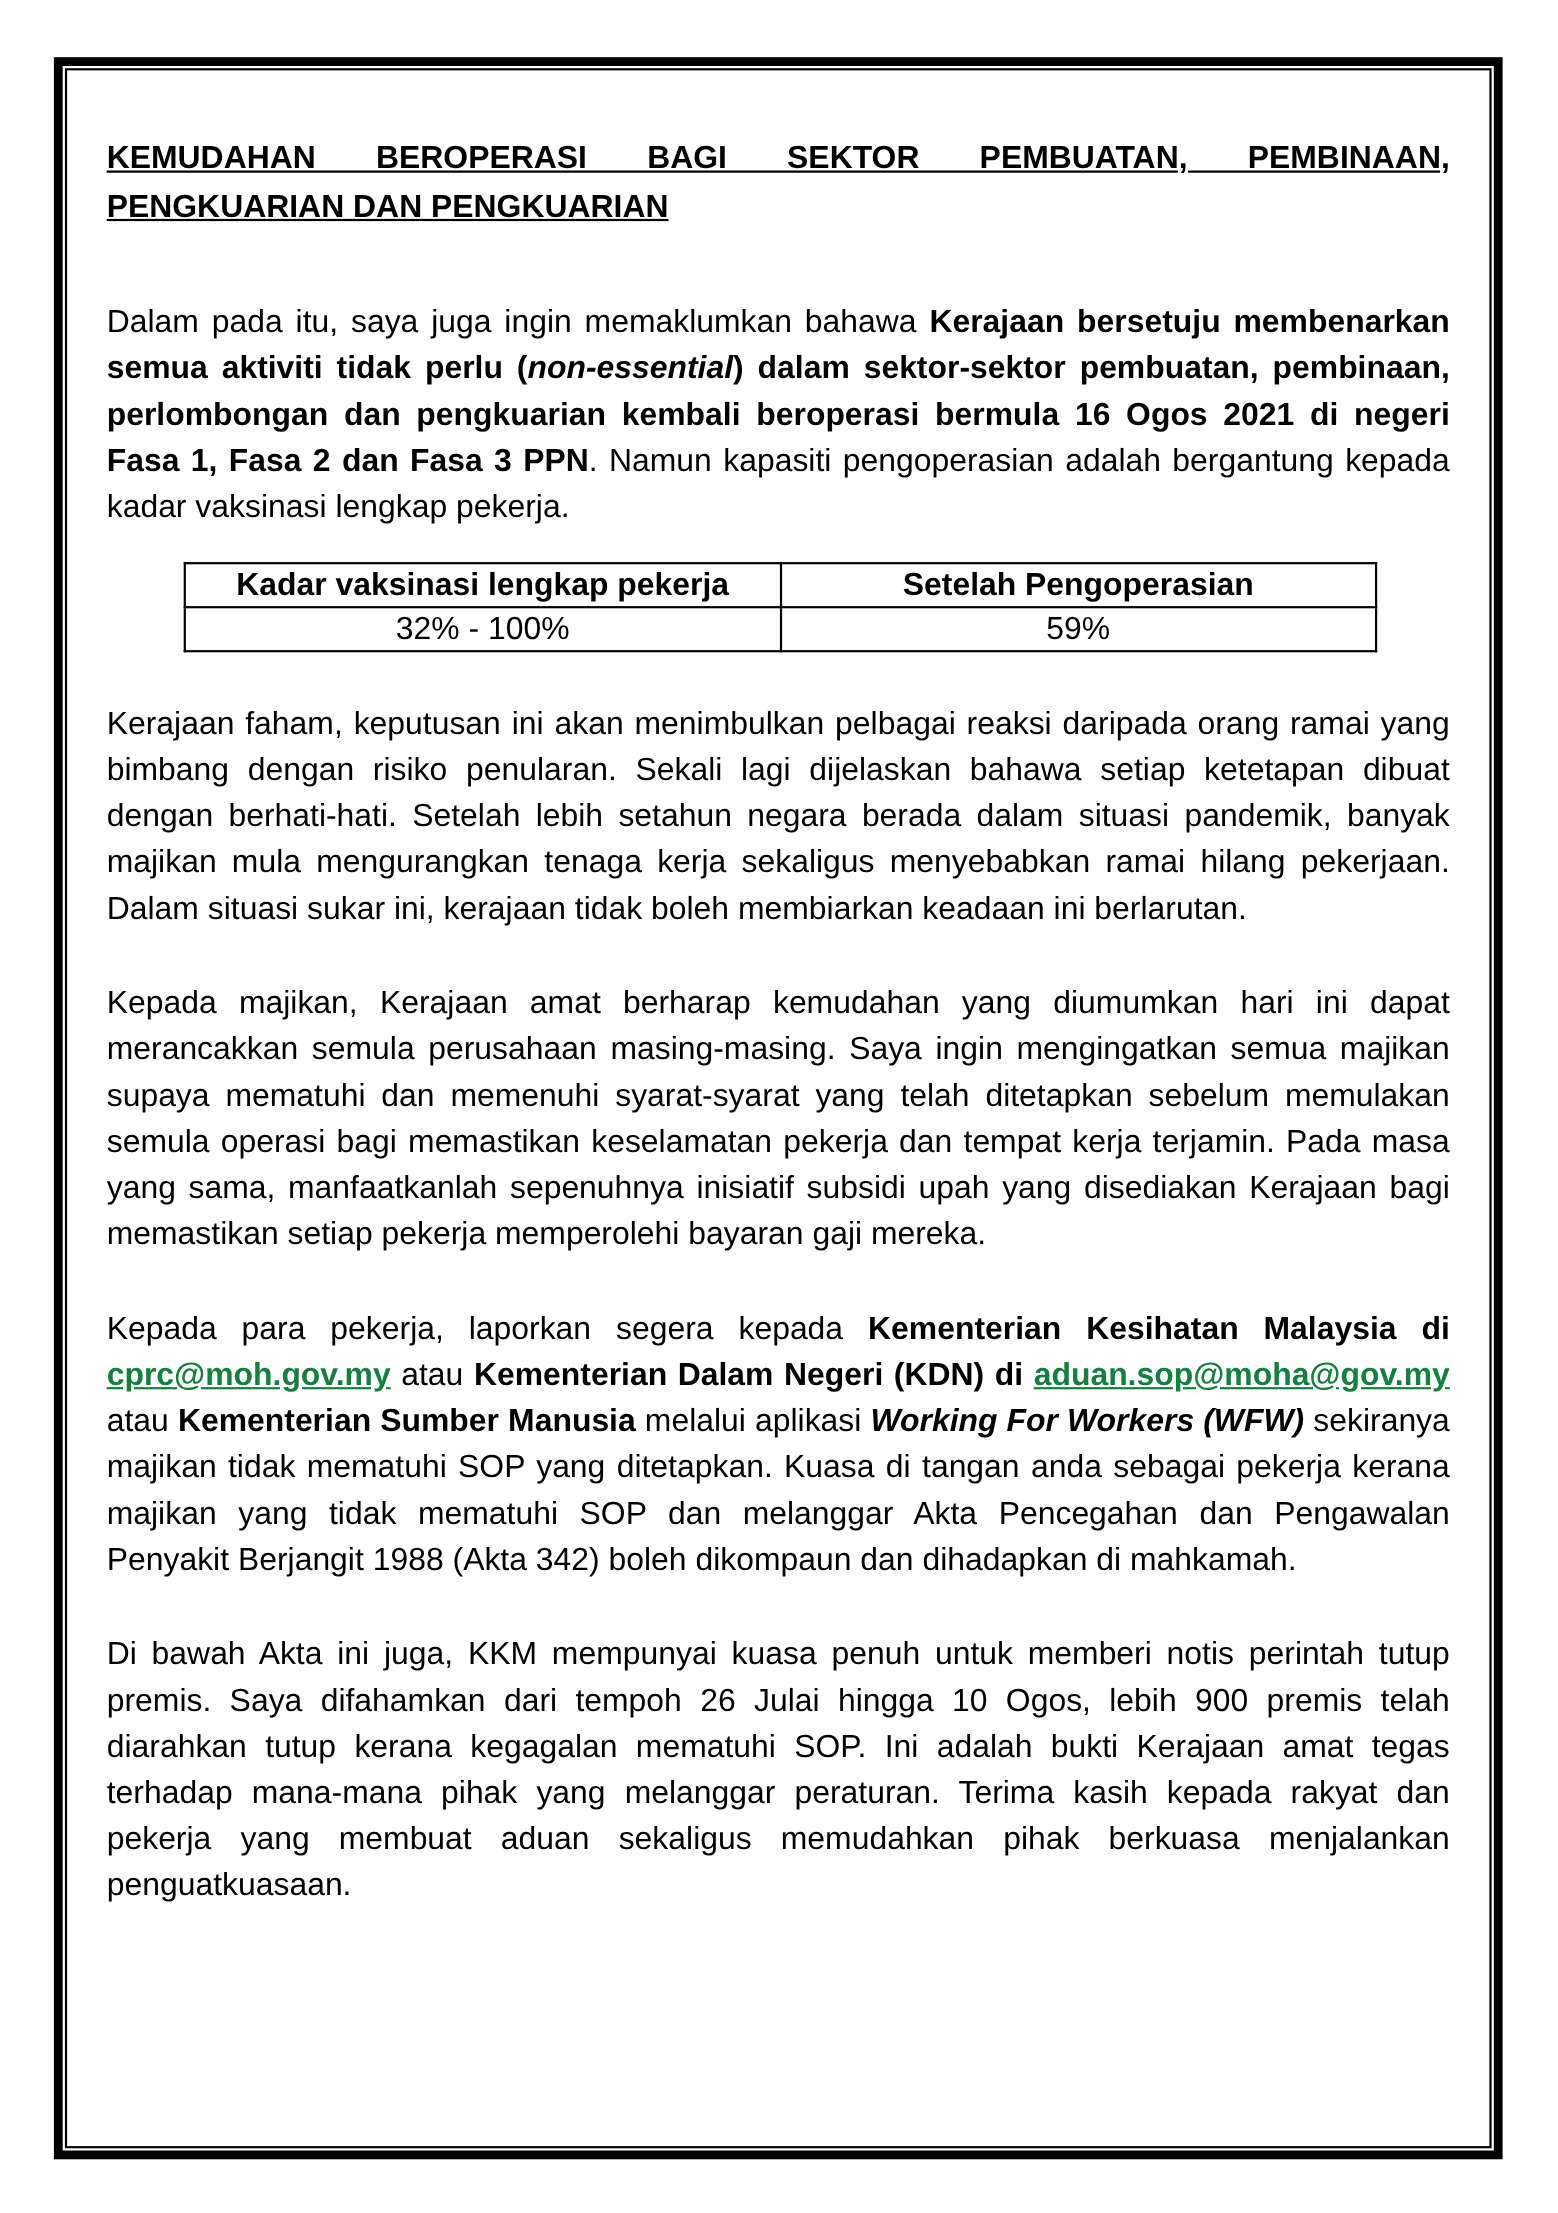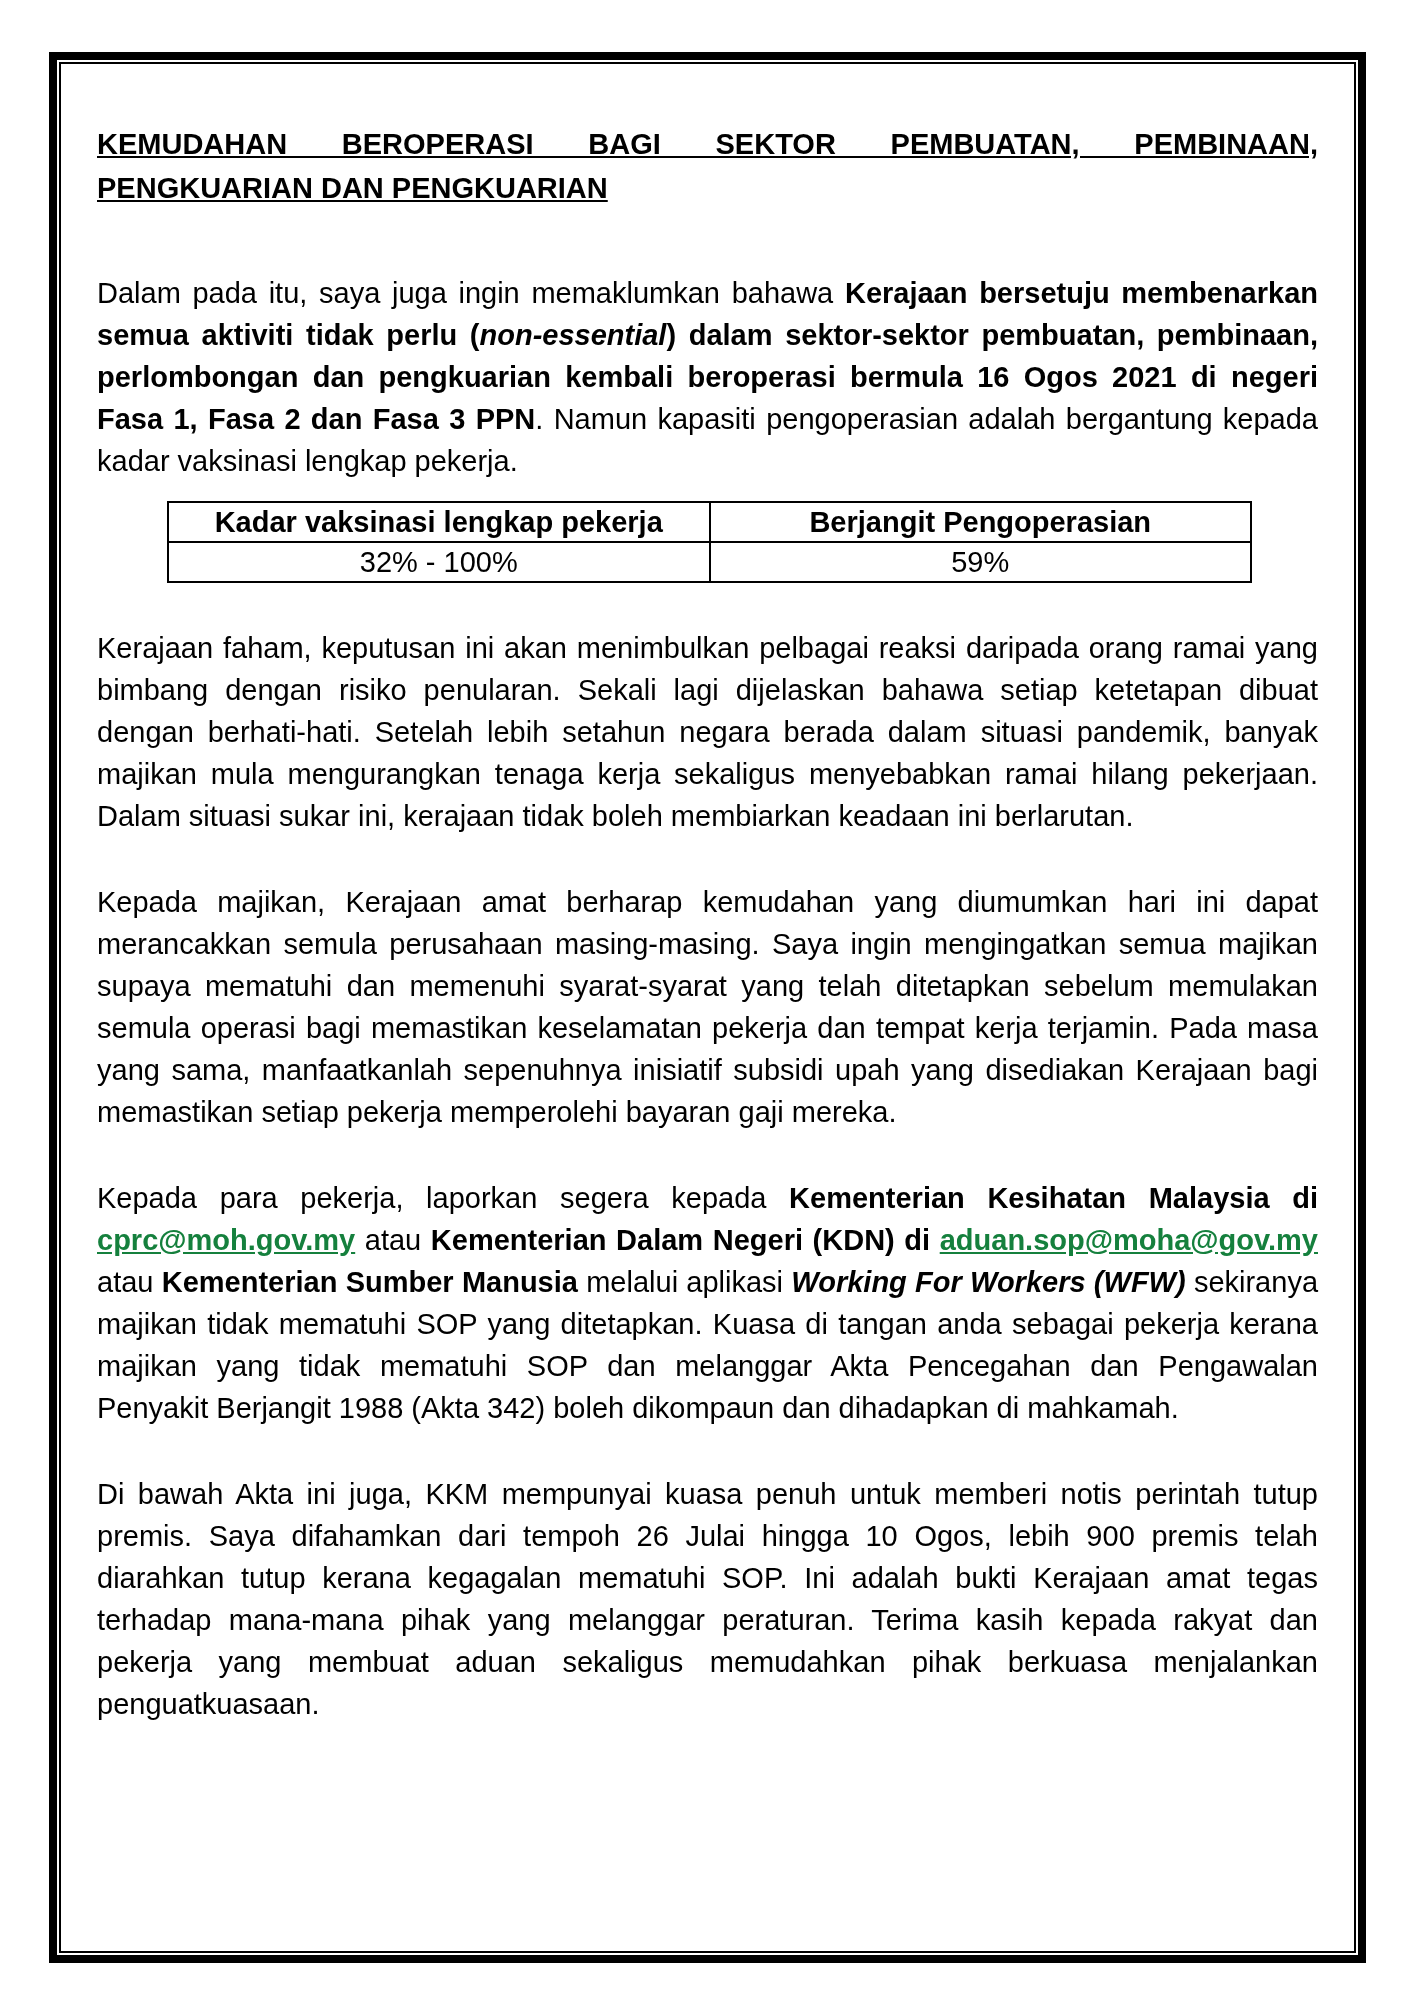--- a/index.html
+++ b/index.html
@@ -52,21 +52,21 @@
     text-decoration: underline;
   }
   .heading-line2 {
     text-align: left;
     text-decoration: underline;
   }
   p.para {
     margin: 0 0 44px 0;
   }
   p.para-before-table {
-    margin-bottom: 19px;
+    margin-bottom: 29px;
   }
   .b  { font-weight: bold; }
   .bi { font-weight: bold; font-style: italic; }
   a.doclink {
     color: #15803d;
     font-weight: bold;
     text-decoration: underline;
     cursor: pointer;
   }
   table.cap-table {
@@ -101,21 +101,21 @@
           <div class="heading-line1">KEMUDAHAN BEROPERASI BAGI SEKTOR PEMBUATAN, PEMBINAAN,</div>
           <div class="heading-line2">PENGKUARIAN DAN PENGKUARIAN</div>
         </div>
 
         <p class="para para-before-table"><span>Dalam pada itu, saya juga ingin memaklumkan bahawa </span><span class="b">Kerajaan bersetuju membenarkan semua aktiviti tidak perlu (</span><span class="bi">non-essential</span><span class="b">) dalam sektor-sektor pembuatan, pembinaan, perlombongan dan pengkuarian kembali beroperasi bermula 16 Ogos 2021 di negeri Fasa 1, Fasa 2 dan Fasa 3 PPN</span><span>. Namun kapasiti pengoperasian adalah bergantung kepada kadar vaksinasi lengkap pekerja.</span></p>
 
         <table class="cap-table">
           <thead>
             <tr>
               <th>Kadar vaksinasi lengkap pekerja</th>
-              <th>Berjangit Pengoperasian</th>
+              <th>Setelah Pengoperasian</th>
             </tr>
           </thead>
           <tbody>
             <tr>
               <td>32% - 100%</td>
               <td>59%</td>
             </tr>
           </tbody>
         </table>
 

